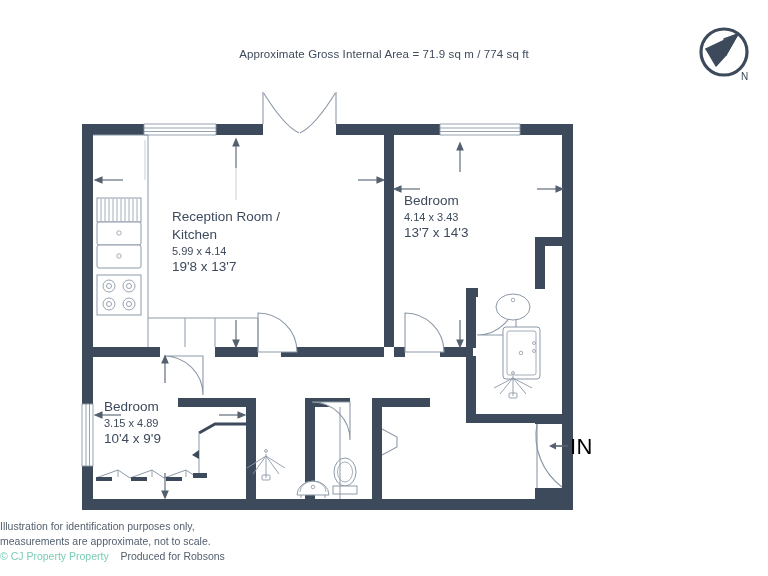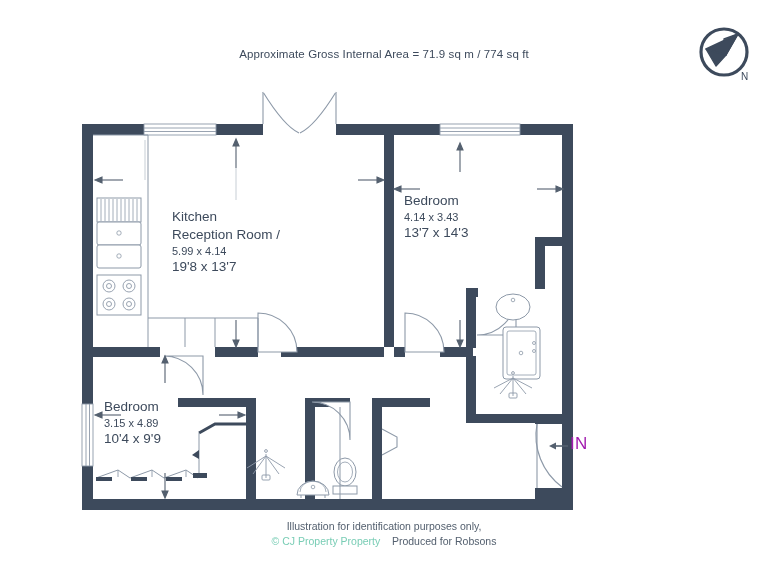--- a/index.html
+++ b/index.html
@@ -60,32 +60,32 @@
   .roomlabel .rl-ft   { font-size: 13.5px; }
 
   #label-reception { left: 172px; top: 208px; width: 160px; }
   #label-bed1      { left: 404px; top: 192px; width: 132px; }
   #label-bed2      { left: 104px; top: 398px; width: 130px; }
 
   .in-label {
     position: absolute;
     left: 570px;
     top: 434px;
-    font-size: 17px;
-    color: #a21caf;
+    font-size: 22px;
+    color: #000000;
     font-weight: 400;
     letter-spacing: 0.3px;
   }
 
   .footer {
     position: absolute;
     left: 0;
     top: 519px;
     width: 768px;
-    text-align: center;
+    text-align: left;
     font-size: 10.5px;
     color: #54606f;
     line-height: 1.45;
   }
   .footer .cj { color: #79cdb5; }
   .footer .rb { color: #54606f; }
 </style>
 </head>
 <body>
 
@@ -345,42 +345,43 @@
 
       <line x1="165" y1="383" x2="165" y2="359"></line>
       <polygon points="165,356 162,363 168,363"></polygon>
 
       <line x1="165" y1="473" x2="165" y2="495"></line>
       <polygon points="165,498 162,491 168,491"></polygon>
     </g>
   </svg>
 
   <div class="roomlabel" id="label-reception">
+    <div class="rl-name">Reception Room /</div>
     <div class="rl-name">Kitchen</div>
-    <div class="rl-name">Reception Room /</div>
     <div class="rl-m">5.99 x 4.14</div>
     <div class="rl-ft">19'8 x 13'7</div>
   </div>
 
   <div class="roomlabel" id="label-bed1">
     <div class="rl-name">Bedroom</div>
     <div class="rl-m">4.14 x 3.43</div>
     <div class="rl-ft">13'7 x 14'3</div>
   </div>
 
   <div class="roomlabel" id="label-bed2">
     <div class="rl-name">Bedroom</div>
     <div class="rl-m">3.15 x 4.89</div>
     <div class="rl-ft">10'4 x 9'9</div>
   </div>
 
   <div class="in-label">IN</div>
 
   <div class="footer">
     <div>Illustration for identification purposes only,</div>
+    <div>measurements are approximate, not to scale.</div>
     <div>
       <span class="cj">© CJ Property Property</span>
       <span>&nbsp;&nbsp;</span>
       <span class="rb">Produced for Robsons</span>
     </div>
   </div>
 
 </div>
 
 </body></html>

